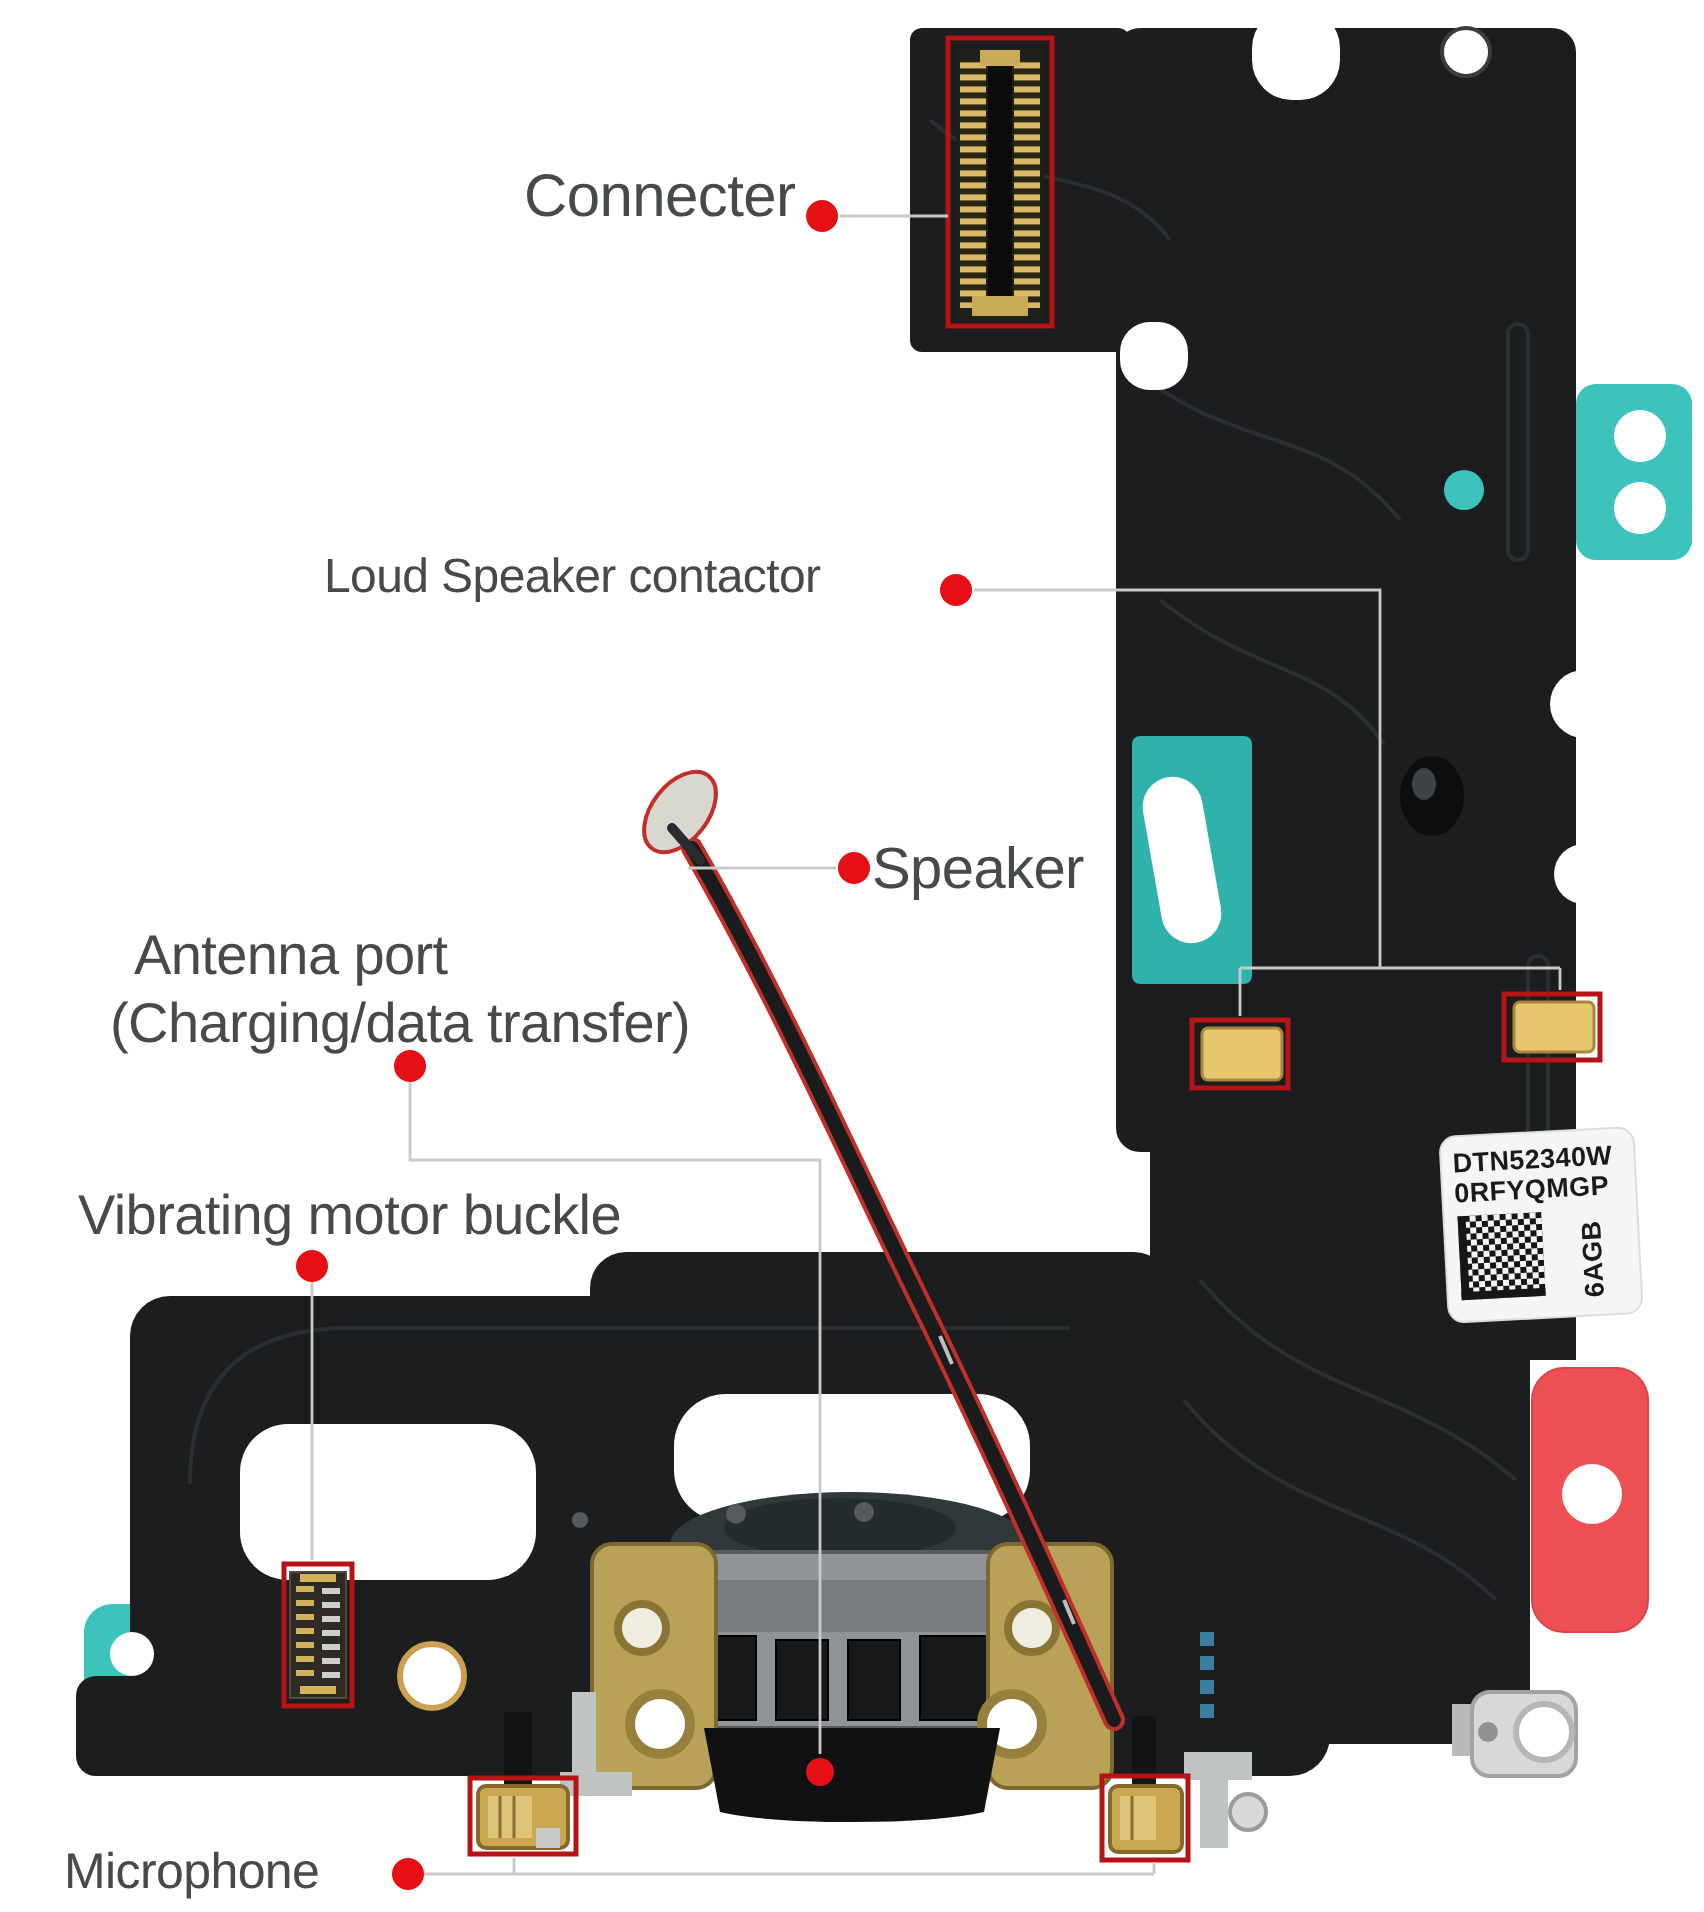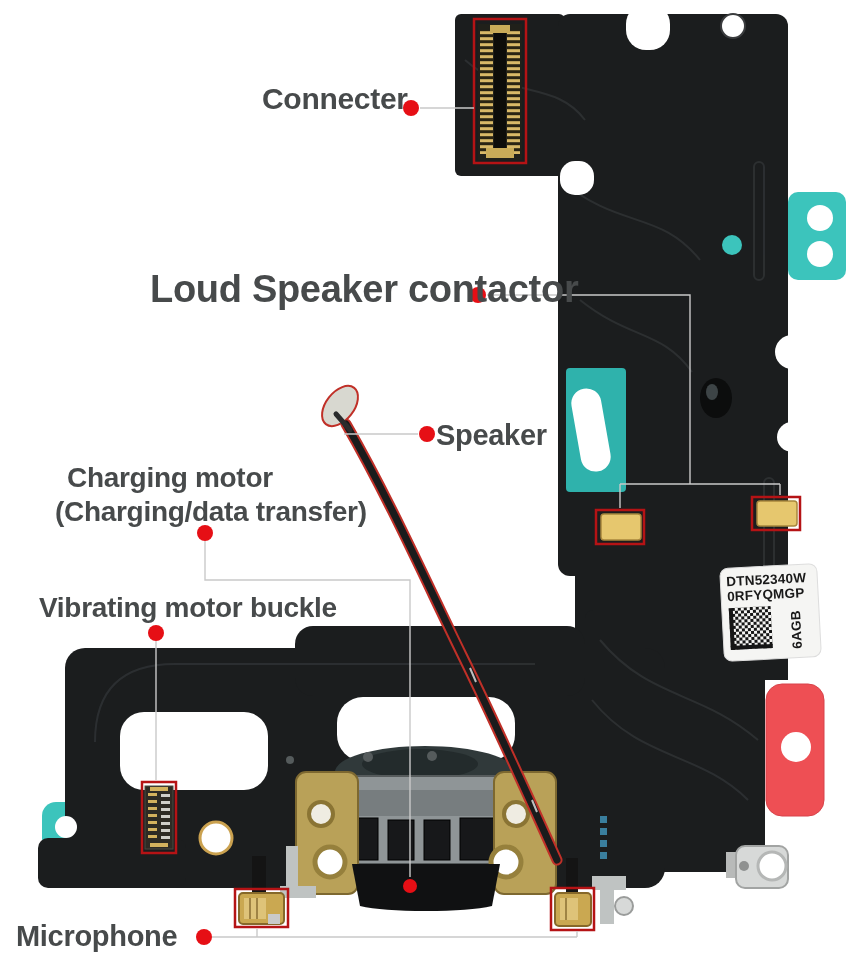--- a/index.html
+++ b/index.html
@@ -1,19 +1,19 @@
 <!DOCTYPE html>
 <html><head>
 <meta charset="utf-8">
 <style>
   html,body{margin:0;padding:0;background:#ffffff;}
   #stage{position:relative;width:852px;height:956px;background:#ffffff;overflow:hidden;
          font-family:"Liberation Sans",sans-serif;}
   #art{position:absolute;left:0;top:0;}
-  .lbl{position:absolute;font-weight:bold;font-size:28px;letter-spacing:-0.3px;
+  .lbl{position:absolute;font-weight:normal;font-size:28px;letter-spacing:-0.3px;
        color:#474a4b;white-space:nowrap;line-height:34px;}
   .lbl .ind{display:block;}
   .sticker-txt{font-weight:bold;fill:#1a1a1a;font-size:13.5px;letter-spacing:.2px;
        font-family:"Liberation Sans",sans-serif;}
 </style>
 </head>
 <body>
 
 <div id="stage">
 
@@ -239,26 +239,26 @@
     <circle cx="427" cy="434" r="8"></circle>
     <circle cx="205" cy="533" r="8"></circle>
     <circle cx="410" cy="886" r="7"></circle>
     <circle cx="156" cy="633" r="8"></circle>
     <circle cx="204" cy="937" r="8"></circle>
   </g>
 </svg>
 
 <div class="lbl" style="left:262px;top:82px;font-size:30px;">Connecter</div>
 
-<div class="lbl" style="left:150px;top:272px;font-size:38px;text-align:right;">Loud Speaker contactor</div>
+<div class="lbl" style="left:162px;top:272px;font-size:24px;text-align:right;">Loud Speaker contactor</div>
 
 <div class="lbl" style="left:436px;top:418px;font-size:29px;">Speaker</div>
 
 <div class="lbl" style="left:55px;top:461px;font-size:28px;">
-  <span class="ind" style="margin-left:12px;">Charging motor</span>
+  <span class="ind" style="margin-left:12px;">Antenna port</span>
   <span class="ind">(Charging/data transfer)</span>
 </div>
 
 <div class="lbl" style="left:7px;top:591px;font-size:28px;margin-left:32px;">Vibrating motor buckle</div>
 
-<div class="lbl" style="left:16px;top:919px;font-size:29px;">Microphone</div>
+<div class="lbl" style="left:32px;top:919px;font-size:25px;">Microphone</div>
 
 </div>
 
 </body></html>

